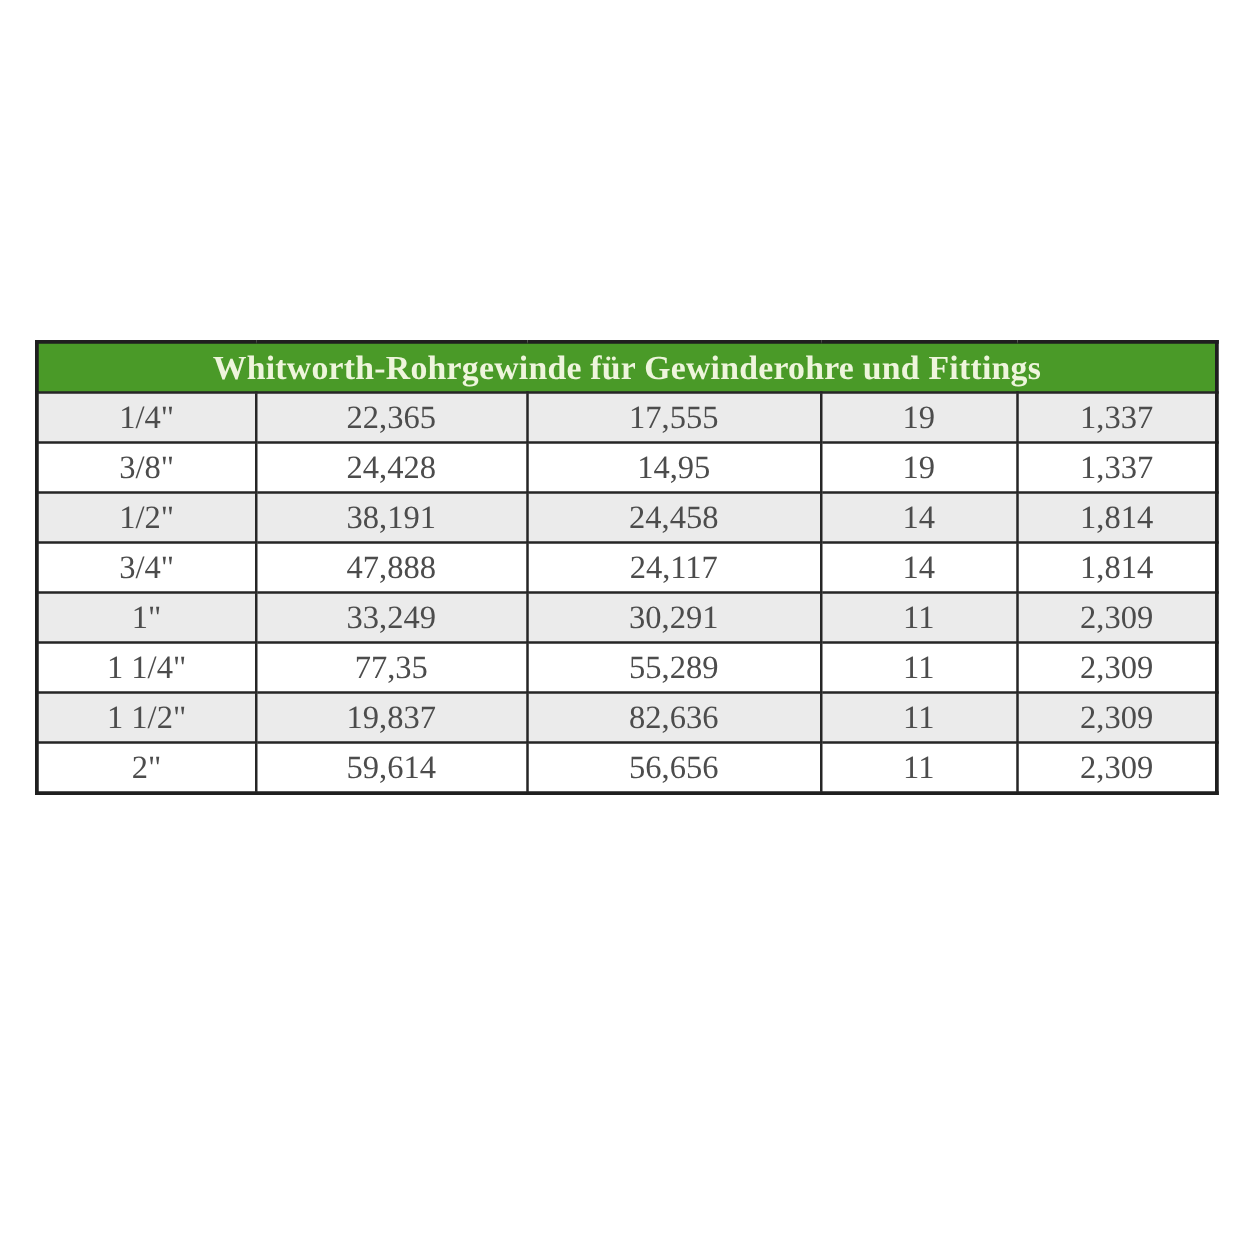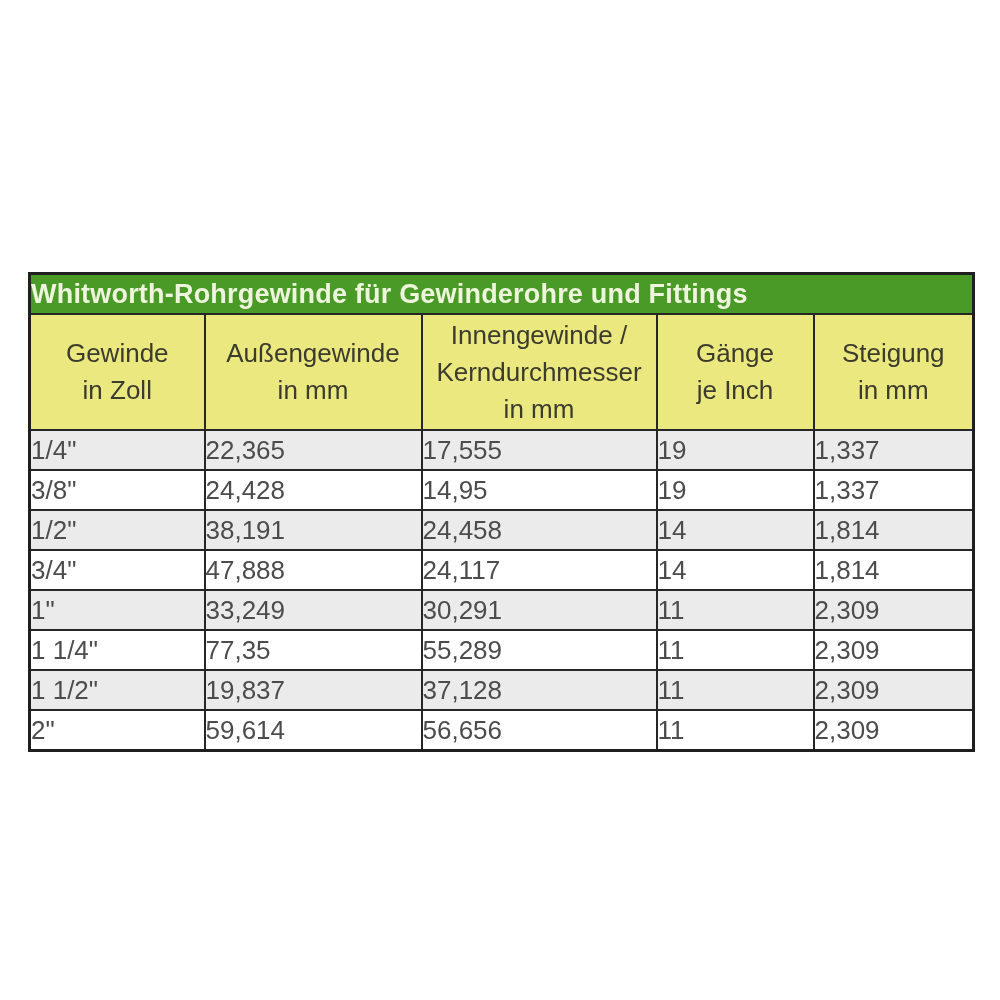--- a/index.html
+++ b/index.html
@@ -21,22 +21,24 @@
     position: absolute;
     left: 28px;
     top: 272px;
     width: 944px;
     border-collapse: collapse;
     table-layout: fixed;
     border: 3px solid #1f1f1f;
   }
   table.whitworth td, table.whitworth th {
     border: 2px solid #262626;
+    text-align: center;
     vertical-align: middle;
     padding: 0;
+    font-family: Liberation Serif, serif;
   }
   .title-cell {
     background: #4a9a28;
     color: #eef5dc;
     font-weight: bold;
     font-size: 27px;
     height: 38px;
     letter-spacing: 0.2px;
     border-bottom: 3px solid #1f1f1f;
   }
@@ -67,33 +69,20 @@
     <colgroup>
       <col style="width:175px">
       <col style="width:217px">
       <col style="width:235px">
       <col style="width:157px">
       <col style="width:160px">
     </colgroup>
     <tbody>
       <tr>
         <td class="title-cell" colspan="5">Whitworth-Rohrgewinde für Gewinderohre und Fittings</td>
-      </tr>
-      <tr>
-        <th class="header-cell">Gewinde
-in Zoll</th>
-        <th class="header-cell">Außengewinde
-in mm</th>
-        <th class="header-cell">Innengewinde /
-Kerndurchmesser
-in mm</th>
-        <th class="header-cell">Gänge
-je Inch</th>
-        <th class="header-cell">Steigung
-in mm</th>
       </tr>
       <tr class="data-row odd">
         <td>1/4"</td>
         <td>22,365</td>
         <td>17,555</td>
         <td>19</td>
         <td>1,337</td>
       </tr>
       <tr class="data-row even">
         <td>3/8"</td>
@@ -126,21 +115,21 @@
       <tr class="data-row even">
         <td>1 1/4"</td>
         <td>77,35</td>
         <td>55,289</td>
         <td>11</td>
         <td>2,309</td>
       </tr>
       <tr class="data-row odd">
         <td>1 1/2"</td>
         <td>19,837</td>
-        <td>37,128</td>
+        <td>82,636</td>
         <td>11</td>
         <td>2,309</td>
       </tr>
       <tr class="data-row even">
         <td>2"</td>
         <td>59,614</td>
         <td>56,656</td>
         <td>11</td>
         <td>2,309</td>
       </tr>

